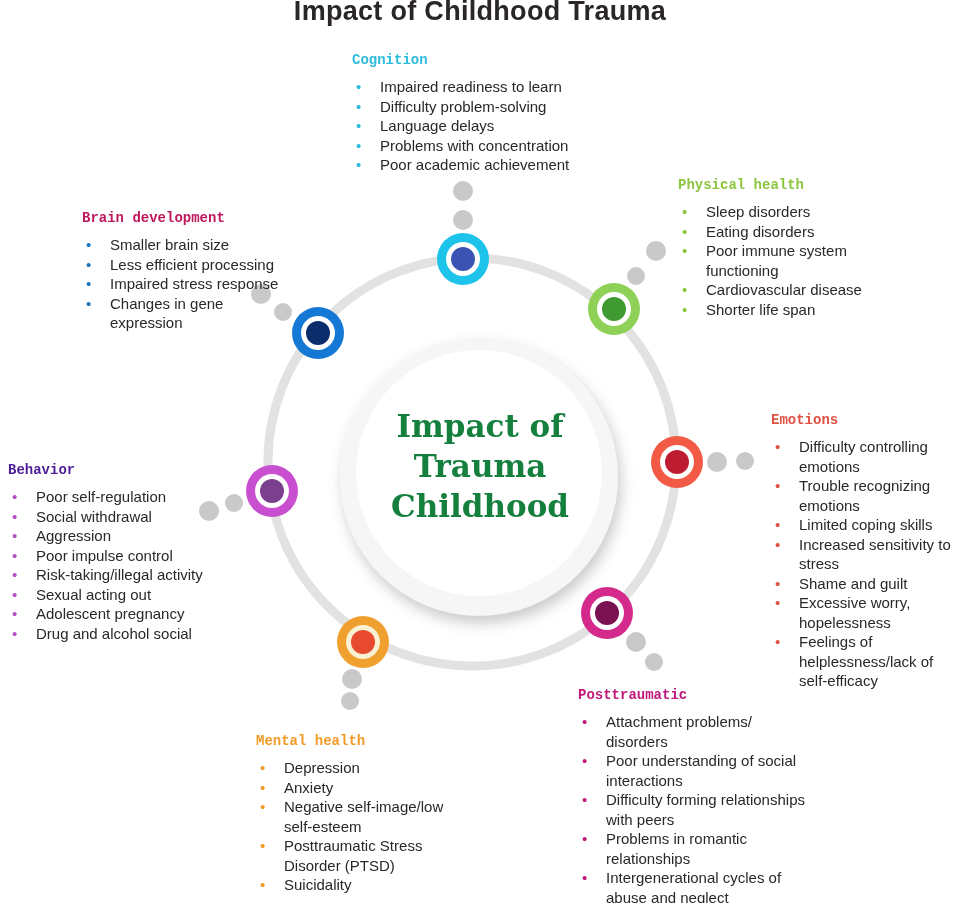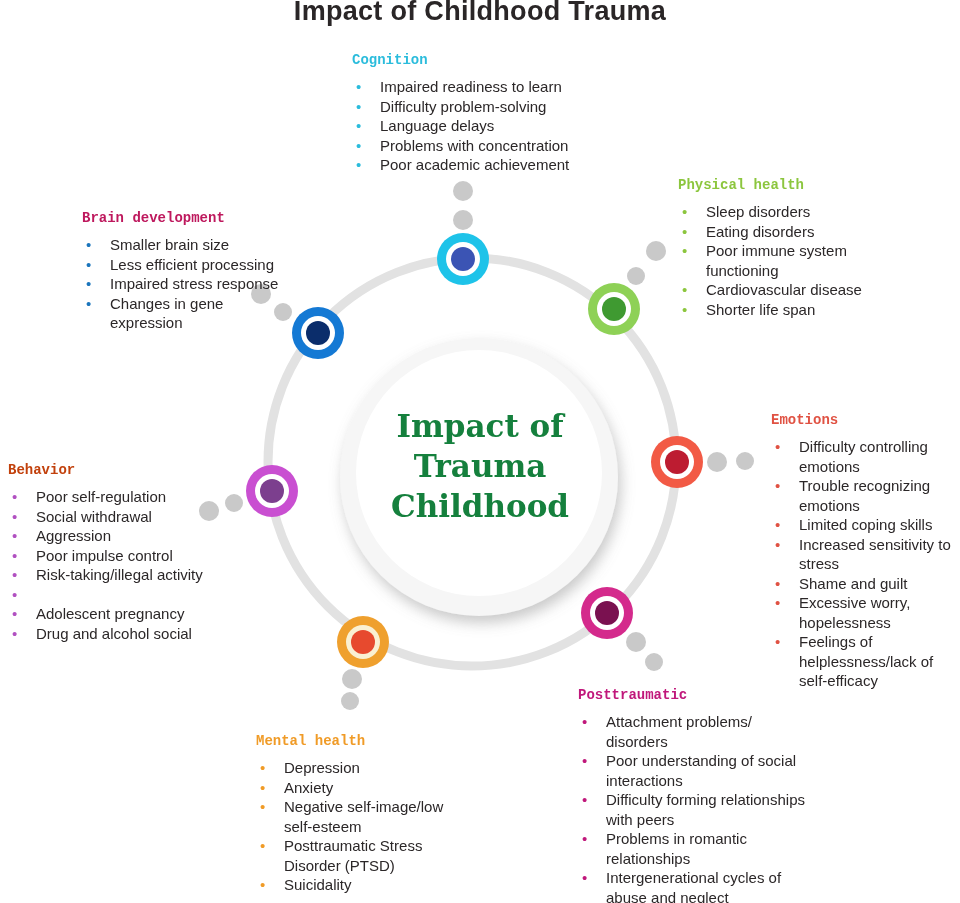--- a/index.html
+++ b/index.html
@@ -235,21 +235,21 @@
           <span class="item-text">Excessive worry, hopelessness</span>
         </li>
         <li>
           <span class="bullet" style="color: rgb(224, 82, 67);">•</span>
           <span class="item-text">Feelings of helplessness/lack of self-efficacy</span>
         </li>
       </ul>
   </div>
 
   <div class="section sec-behavior">
-    <h2 style="color: #c2410c;">Behavior</h2>
+    <h2 style="color: #4c1d95;">Behavior</h2>
     <ul>
         <li>
           <span class="bullet" style="color: rgb(177, 81, 193);">•</span>
           <span class="item-text">Poor self-regulation</span>
         </li>
         <li>
           <span class="bullet" style="color: rgb(177, 81, 193);">•</span>
           <span class="item-text">Social withdrawal</span>
         </li>
         <li>
@@ -259,20 +259,21 @@
         <li>
           <span class="bullet" style="color: rgb(177, 81, 193);">•</span>
           <span class="item-text">Poor impulse control</span>
         </li>
         <li>
           <span class="bullet" style="color: rgb(177, 81, 193);">•</span>
           <span class="item-text">Risk-taking/illegal activity</span>
         </li>
         <li>
           <span class="bullet" style="color: rgb(177, 81, 193);">•</span>
+          <span class="item-text">Sexual acting out</span>
         </li>
         <li>
           <span class="bullet" style="color: rgb(177, 81, 193);">•</span>
           <span class="item-text">Adolescent pregnancy</span>
         </li>
         <li>
           <span class="bullet" style="color: rgb(177, 81, 193);">•</span>
           <span class="item-text">Drug and alcohol social</span>
         </li>
       </ul>

